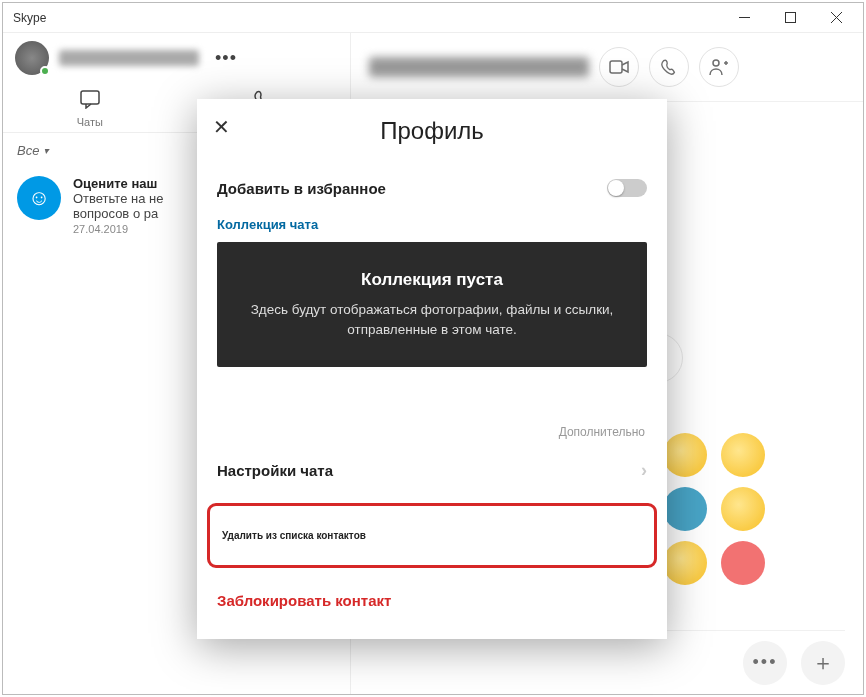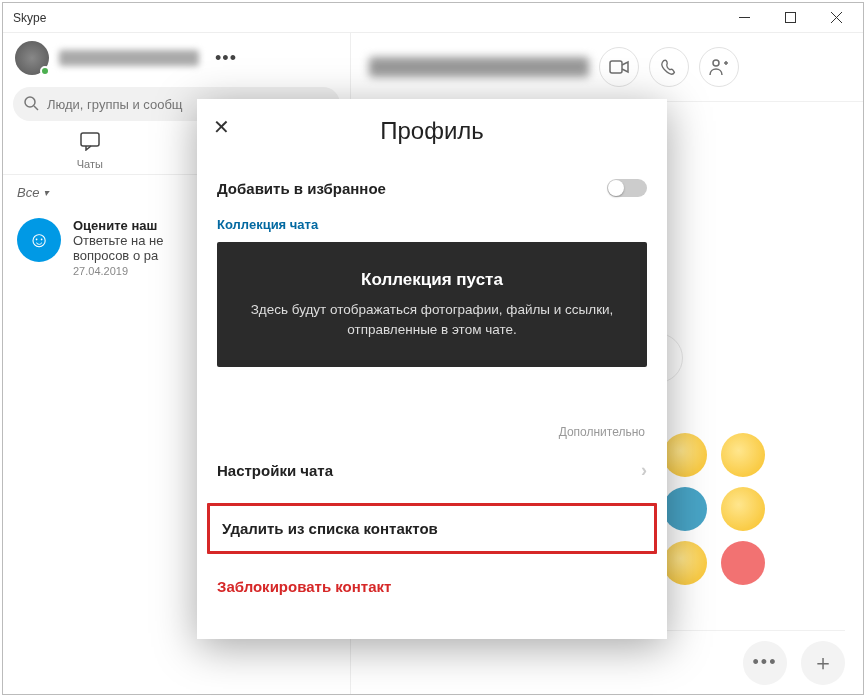--- a/index.html
+++ b/index.html
@@ -80,21 +80,21 @@
   .collection-box { background:#2b2b2b; color:#fff; padding:28px 24px; text-align:center; border-radius:2px;}
   .collection-box .ct { font-weight:700; font-size:17px; margin-bottom:10px;}
   .collection-box .cd { font-size:13.5px; color:#ddd; line-height:1.45;}
 
   .more-link { text-align:right; font-size:12px; color:#999; padding:14px 2px 4px;margin-top:44px; }
 
   .nav-row { display:flex; align-items:center; padding:16px 0; font-size:15px; font-weight:600; color:#222; border-top:1px solid transparent;}
   .nav-row .chev2 { color:#ccc; font-size:18px;}
   .nav-row .label{flex:1;}
 
-  .delete-row { border:3px solid #d62828; border-radius:1px; padding:14px 12px; font-size:15px; font-weight:700; color:#222; margin:6px -10px 10px;}
+  .delete-row { border:3px solid #d62828; border-radius:9px; padding:24px 12px; font-size:10px; font-weight:700; color:#222; margin:6px -10px 10px;}
   .block-row { color:#d62828; font-weight:700; font-size:15px; padding:14px 0 18px;}
 
   
   .dim { position:absolute; inset:0; background:rgba(255,255,255,0.15); }
   .msgbubble { position:absolute; left:18px; top:300px; right:180px; height:50px; border:1px solid #e5e5e5; border-radius:25px;}
 </style>
 </head>
 <body>
 
 <div class="outer">
@@ -119,29 +119,20 @@
   </div>
 
   <div class="main">
     <div class="sidebar">
       <div class="profile-row">
         <div class="avatar">
             <div class="status"></div>
           </div>
         <div class="blurred-name"></div>
         <div class="overflow-btn">•••</div>
-      </div>
-      <div class="search">
-        <span class="sicon">
-          <svg width="16" height="16" viewBox="0 0 16 16" fill="none" stroke="#777" stroke-width="1.5">
-              <circle cx="7" cy="7" r="5"></circle>
-              <line x1="11" y1="11" x2="15" y2="15"></line>
-            </svg>
-        </span>
-        <input placeholder="Люди, группы и сообщ" style="">
       </div>
       <div class="tabs">
         <div class="tab">
           <span class="ticon">
             <svg width="22" height="20" viewBox="0 0 22 20" fill="none" stroke="#444" stroke-width="1.5">
                 <rect x="2" y="2" width="18" height="13" rx="2"></rect>
                 <path d="M7 15 L7 19 L12 15"></path>
               </svg>
           </span>
           <span>Чаты</span>

